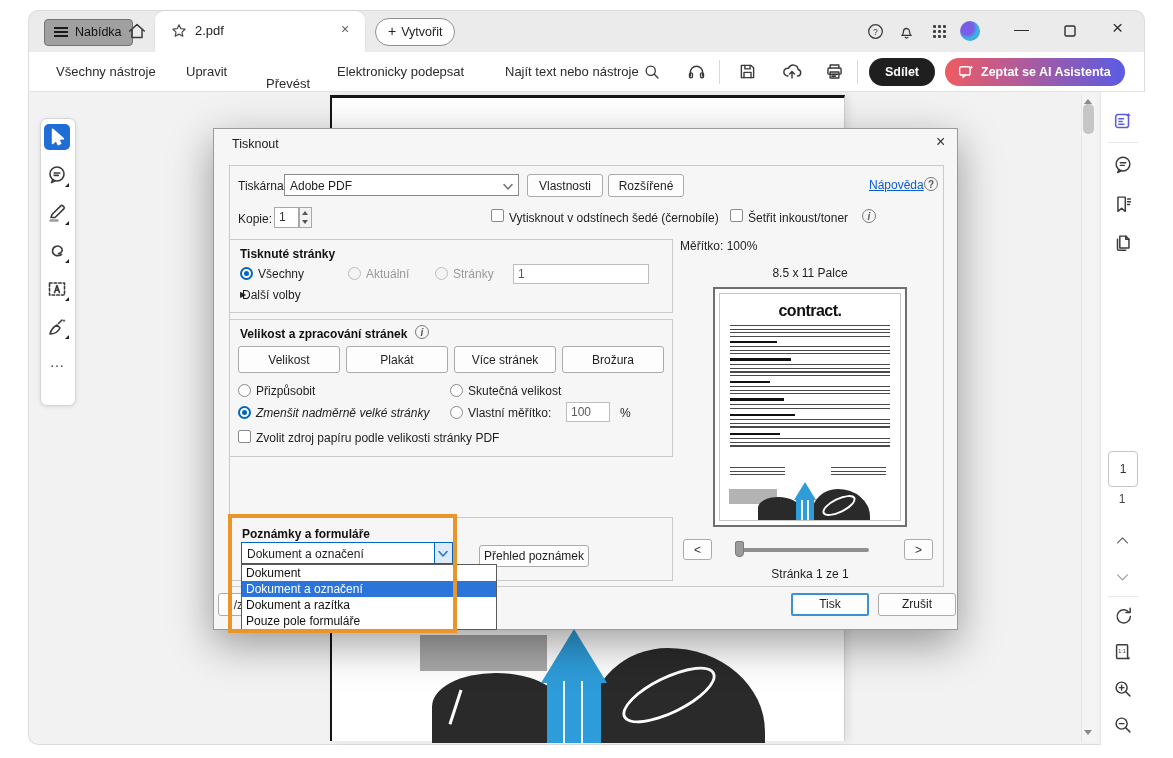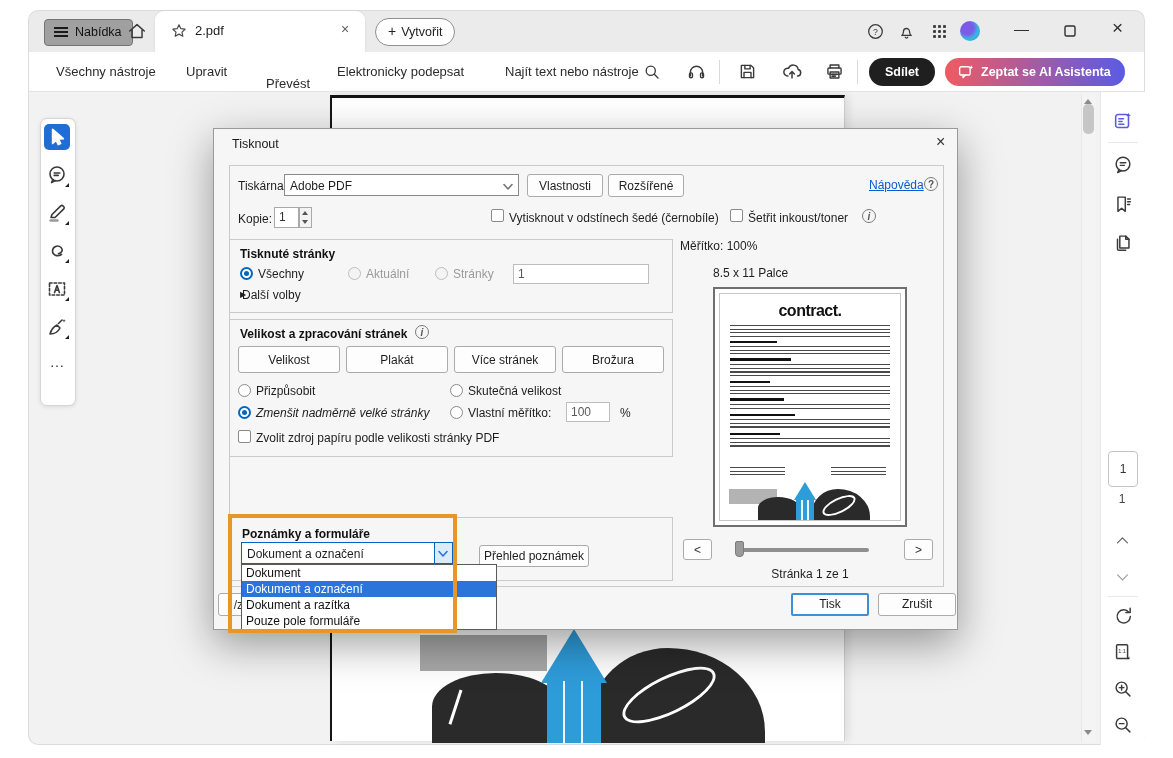--- a/index.html
+++ b/index.html
@@ -438,21 +438,21 @@
     </div>
 
     <div class="abs dd-list" style="left:27px;top:435px;width:256px;height:66px;">
       <div class="dd-item">Dokument</div>
       <div class="dd-item sel">Dokument a označení</div>
       <div class="dd-item">Dokument a razítka</div>
       <div class="dd-item">Pouze pole formuláře</div>
     </div>
 
     <span class="abs" style="left:466px;top:110px;">Měřítko: 100%</span>
-    <div class="abs" style="left:499px;top:137px;width:194px;text-align:left;">8.5 x 11 Palce</div>
+    <div class="abs" style="left:499px;top:137px;width:194px;text-align:center;">8.5 x 11 Palce</div>
     <div class="abs pv-frame" style="left:499px;top:158px;width:194px;height:240px;">
       <div class="pv-page">
         <div class="pv-title">contract.</div>
         <div>
           <div class="tb-lines" style="height:12px;margin-top:5px;"></div>
           <div class="tb-head" style="width:26%;"></div>
           <div class="tb-lines" style="height:8px;"></div>
           <div class="tb-head" style="width:34%;"></div>
           <div class="tb-lines" style="height:13px;"></div>
           <div class="tb-head" style="width:22%;"></div>

